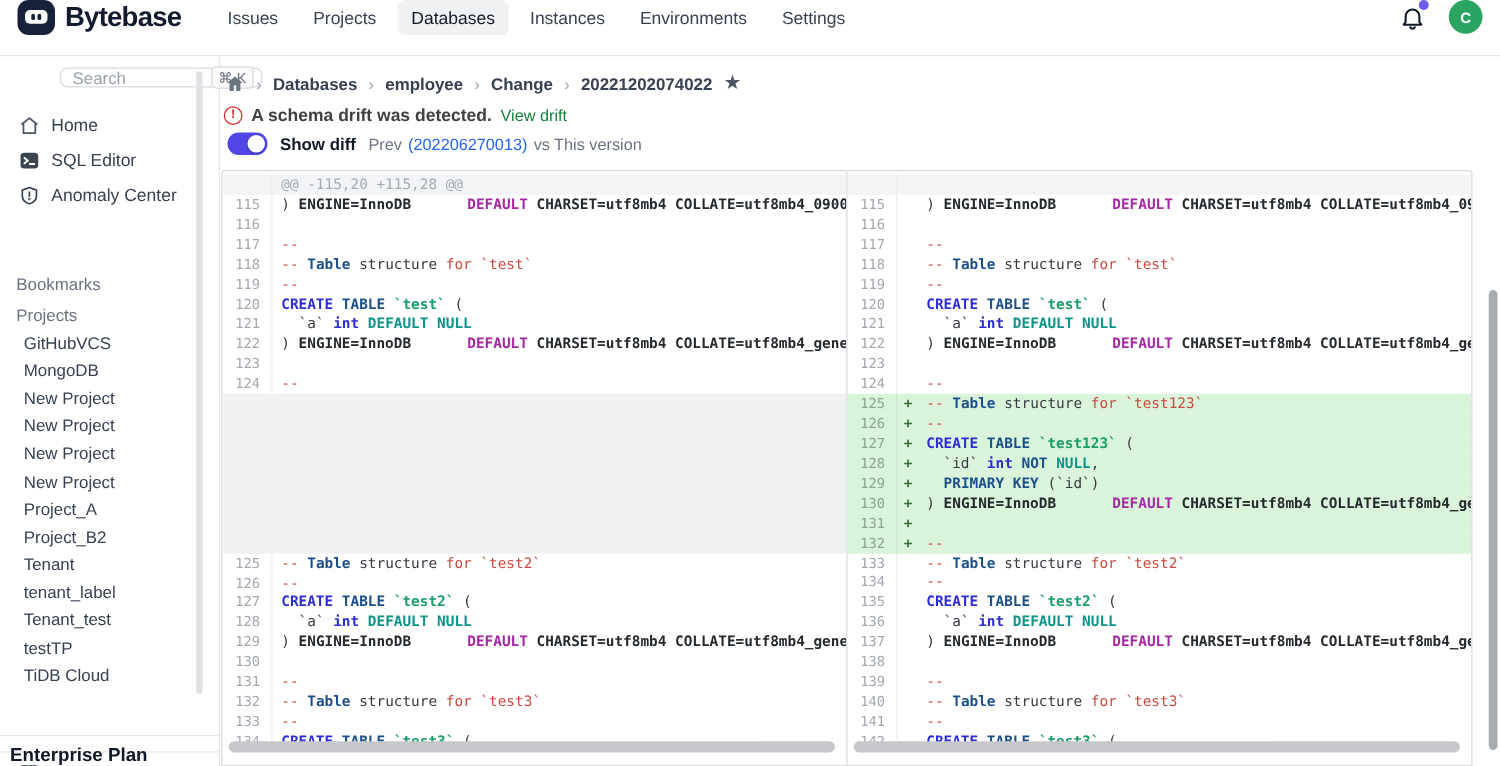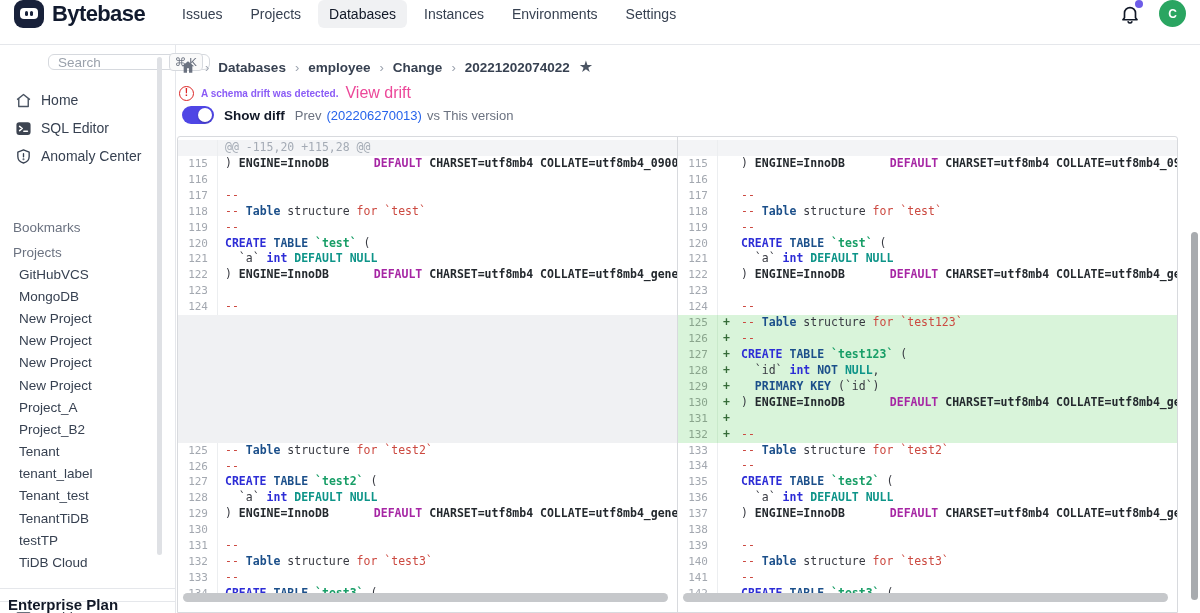--- a/index.html
+++ b/index.html
@@ -47,22 +47,22 @@
   .plan { position:absolute; left:8px; top:551px; font-size:15px; font-weight:700; color:#111827; }
 
   
   .crumb-row { position:absolute; left:180px; top:59px; display:flex; align-items:center; gap:9px; }
   .crumb { font-size:13.5px; font-weight:600; color:#374151; cursor:pointer; white-space:nowrap; }
   .sep { color:#9ca3af; font-size:13px; }
   .star { color:#4b5563; font-size:16px; line-height:1; cursor:pointer; }
   .drift-row { position:absolute; left:179px; top:84px; display:flex; align-items:center; gap:7px; }
   .drift-ic { width:15px; height:15px; border:1.6px solid #dc2626; border-radius:50%; color:#dc2626;
     font-size:10px; font-weight:700; display:flex; align-items:center; justify-content:center; line-height:1; }
-  .drift-msg { font-size:10px; font-weight:600; color:#8b5cf6; }
-  .link { font-size:16px; color:#ec4899; cursor:pointer; }
+  .drift-msg { font-size:14px; font-weight:600; color:#404040; }
+  .link { font-size:13px; color:#15803d; cursor:pointer; }
   .toggle-row { position:absolute; left:182px; top:106px; display:flex; align-items:center; gap:10px; }
   .toggle { width:32px; height:18px; border-radius:9px; background:#4f46e5; position:relative; cursor:pointer; }
   .toggle::after { content:""; position:absolute; right:2px; top:2px; width:14px; height:14px; border-radius:50%;
     background:#fff; box-shadow:0 1px 2px rgba(0,0,0,.25); }
   .toggle-label { font-size:13.5px; font-weight:700; color:#111827; }
   .muted { font-size:13px; color:#6b7280; }
   .prev-link { font-size:13px; color:#2563eb; cursor:pointer; }
 
   
   .diff-wrap { position:absolute; left:177px; top:136px; width:1001px; height:477px;
@@ -157,21 +157,20 @@
       <div class="project-item">MongoDB</div>
       <div class="project-item">New Project</div>
       <div class="project-item">New Project</div>
       <div class="project-item">New Project</div>
       <div class="project-item">New Project</div>
       <div class="project-item">Project_A</div>
       <div class="project-item">Project_B2</div>
       <div class="project-item">Tenant</div>
       <div class="project-item">tenant_label</div>
       <div class="project-item">Tenant_test</div>
-      <div class="project-item">TenantTiDB</div>
       <div class="project-item">testTP</div>
       <div class="project-item">TiDB Cloud</div>
     </div>
   <div class="side-scroll"></div>
   <div class="divider" style="top:556px"></div>
   <div class="archive-item">
     <svg viewBox="0 0 24 24" width="17" height="17" fill="none" stroke="#374151" stroke-width="1.9" stroke-linejoin="round">
       <rect x="3" y="4" width="18" height="5" rx="1"></rect>
         <path d="M5 9v11h14V9"></path>
         <path d="M10 13.5h4" stroke-linecap="round"></path>

